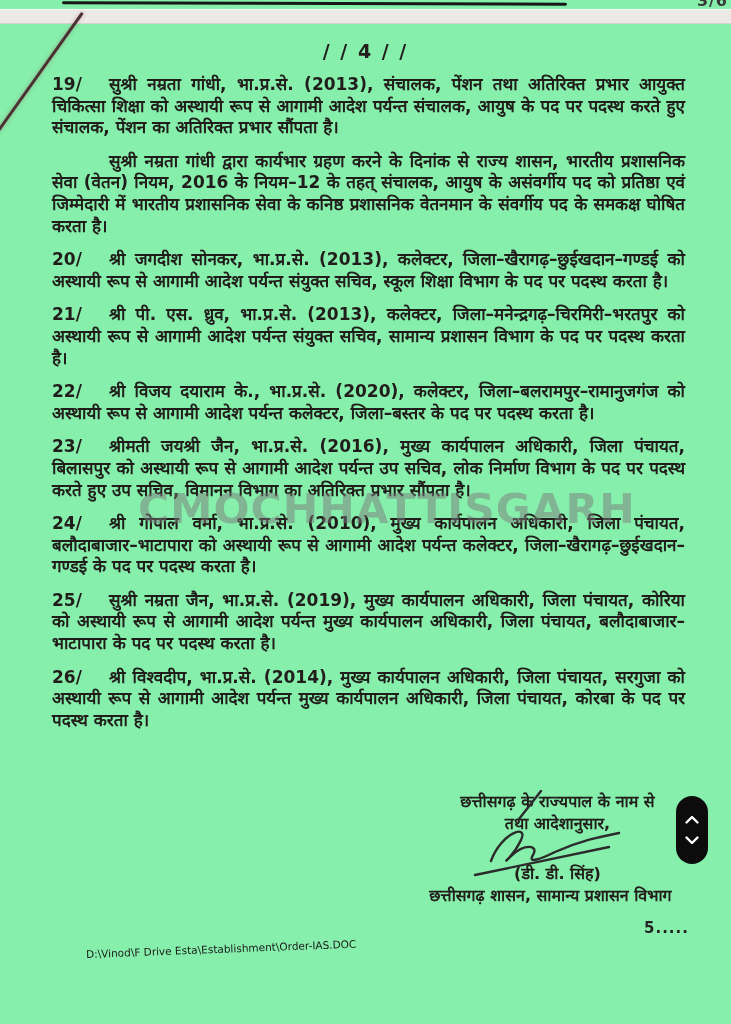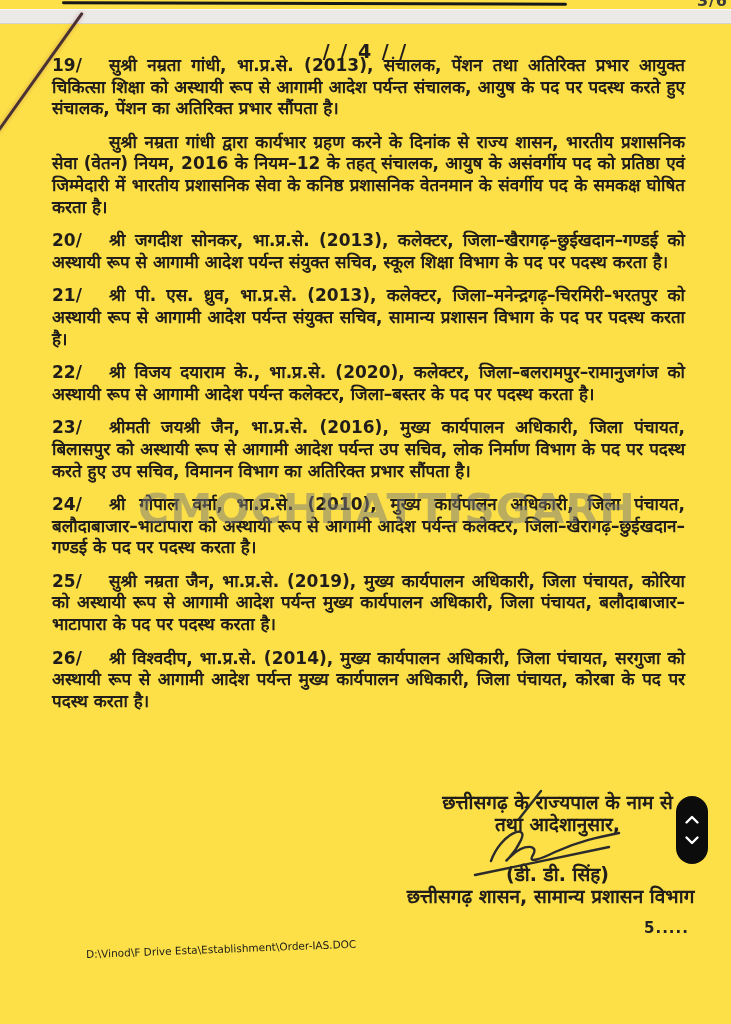--- a/index.html
+++ b/index.html
@@ -1,42 +1,42 @@
 <!DOCTYPE html>
 <html><head>
 <meta charset="utf-8">
 <style>
   html,body{margin:0;padding:0;background:#ffffff;}
   .screen{
     position:relative; width:731px; height:1024px; overflow:hidden;
-    background:#fde047; font-family:"DejaVu Sans",sans-serif; color:#211d1a;
+    background:#86efac; font-family:"DejaVu Sans",sans-serif; color:#211d1a;
   }
   
   .top-band{position:absolute; top:9px; left:0; right:0; height:13px;
     background:#eceae7; border-top:1px solid #f8f7f5; border-bottom:1px solid #d6d3ce;}
   .top-line{position:absolute; top:2px; left:62px; width:505px; height:3px;
     background:#171717; border-radius:2px; transform:rotate(0.15deg);}
   .corner-note{position:absolute; top:-9px; right:3px; font-size:16px; font-weight:700;
     color:#3a3a3a; letter-spacing:1px;}
   .crease{position:absolute; left:-3px; top:131px; width:147px; height:2.5px;
     background:#4a3233; transform:rotate(-54.5deg); transform-origin:0 50%;
     box-shadow:0 0 4px rgba(158,86,86,.45); border-radius:2px;}
   .watermark{position:absolute; left:138px; top:486px; font-size:40px; font-weight:700;
     letter-spacing:1px; color:rgba(122,122,122,.50); transform:scaleX(1.06);
     transform-origin:left center; white-space:nowrap; z-index:4; pointer-events:none;}
   
   .page-num-top{position:absolute; top:40px; left:0; width:100%; text-align:center;
     font-size:19px; font-weight:700; letter-spacing:2px; z-index:1;}
-  .paras{position:absolute; left:52px; top:55px; width:633px; z-index:1;}
+  .paras{position:absolute; left:52px; top:74px; width:633px; z-index:1;}
   .para{margin:0 0 12px 0; text-align:justify; font-size:17px; line-height:21.6px;
     font-weight:700; color:#211d1a;}
   .pnum{display:inline-block; width:57px; vertical-align:baseline;}
   
   .sig{position:absolute; left:405px; top:791px; width:305px; text-align:center;
-    font-size:19px; line-height:22px; font-weight:700; z-index:2;}
+    font-size:16px; line-height:22px; font-weight:700; z-index:2;}
   .sig .dept{white-space:nowrap; margin-left:-14px;}
   .sig .name{margin-top:28px;}
   .scrawl{position:absolute; left:52px; top:-6px; z-index:3; pointer-events:none;}
   
   .next-page{position:absolute; left:644px; top:919px; font-size:15px; font-weight:700;
     color:#222; letter-spacing:1px; z-index:1;}
   .file-path{position:absolute; left:86px; top:948px; font-size:10.5px; color:#1a1a1a;
     transform:rotate(-2.2deg); transform-origin:left center; z-index:1;}
   
   .scroll-pill{position:absolute; left:676px; top:796px; width:32px; height:68px;

